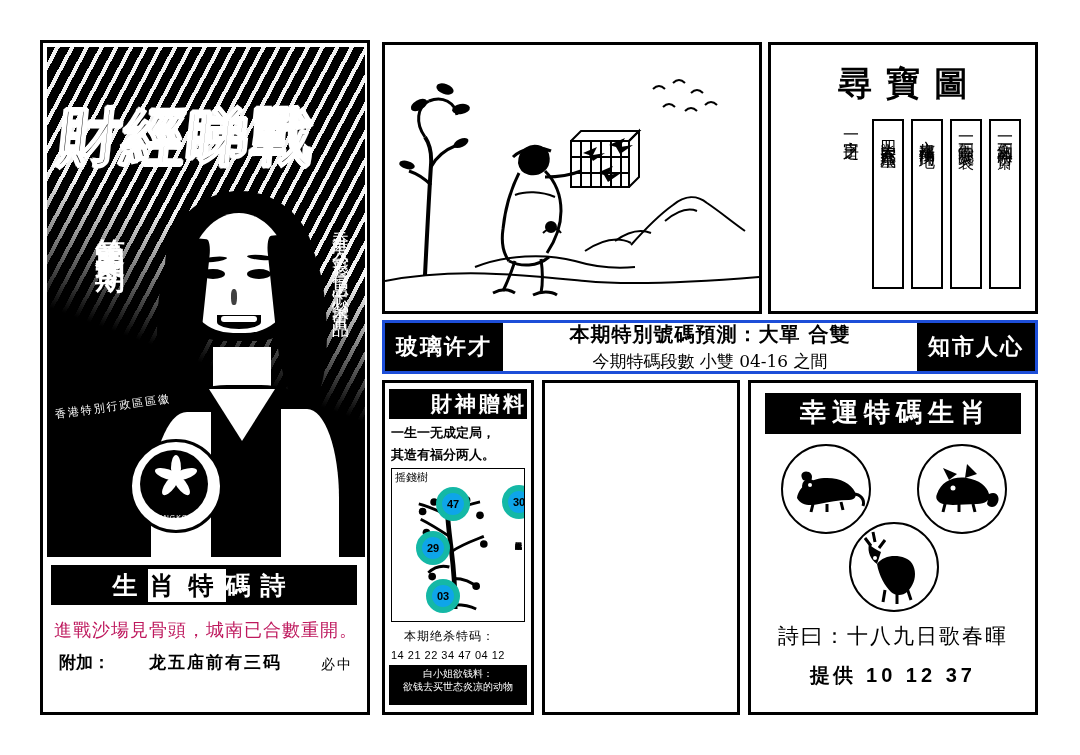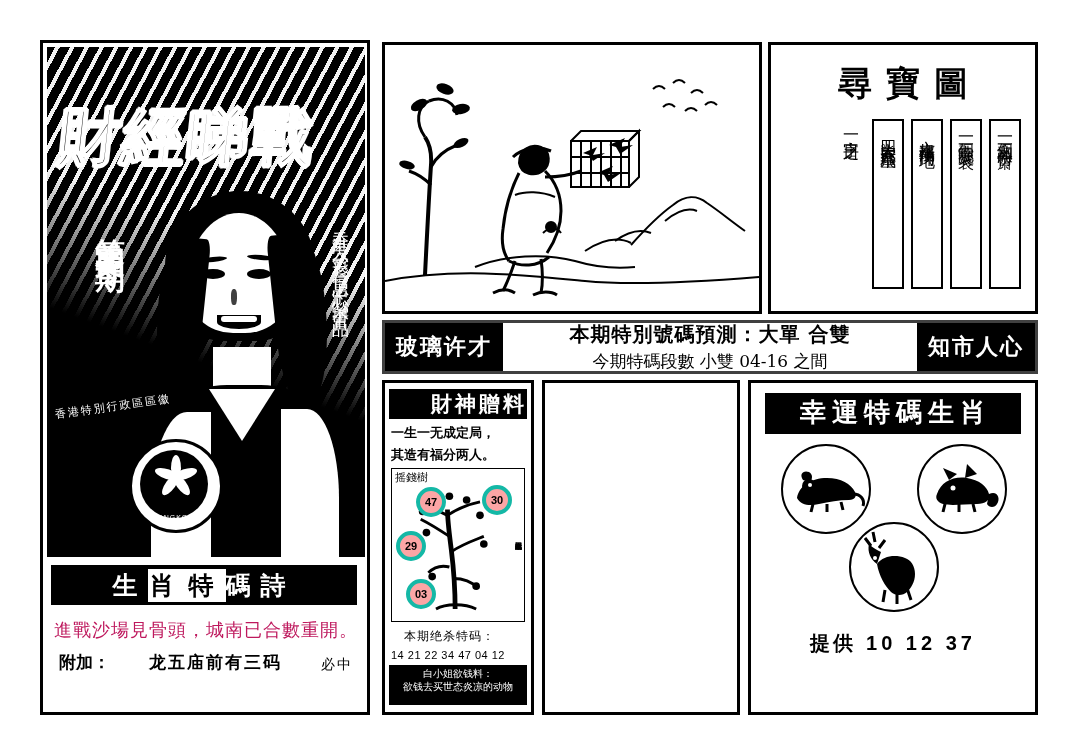--- a/index.html
+++ b/index.html
@@ -345,21 +345,21 @@
     height: 170px;
     box-sizing: border-box;
   }
   .tcol.noborder { border: none; }
 
   
   .pred-bar {
     position: absolute;
     left: 382px; top: 320px;
     width: 656px; height: 54px;
-    border: 3px solid #404040;
+    border: 3px solid #1d4ed8;
     box-sizing: border-box;
     background: #fff;
     display: flex;
     align-items: center;
   }
   .pred-left-logo, .pred-right-logo {
     width: 118px;
     height: 100%;
     background: #000;
     color: #fff;
@@ -424,29 +424,30 @@
     overflow: hidden;
   }
   .tree-label {
     position: absolute;
     left: 3px; top: 1px;
     font-size: 11px;
     font-family: "DejaVu Serif", "Liberation Serif", serif;
   }
   .num-bubble {
     position: absolute;
-    border: 4px solid #14b8a6;
+    border: 6px solid #14b8a6;
     border-radius: 50%;
     width: 22px; height: 22px;
     line-height: 22px;
     text-align: center;
     font-size: 11px;
     font-weight: bold;
-    background: #fca5a5;
+    background: #0ea5e9;
     font-family: "Liberation Sans", sans-serif;
+    margin-left: 20px;
   }
   .tree-note {
     position: absolute;
     right: 2px; bottom: 14px;
     writing-mode: vertical-rl;
     font-size: 7px;
     line-height: 9px;
     height: 70px;
     font-family: "DejaVu Serif", "Liberation Serif", serif;
   }
@@ -774,19 +775,20 @@
         <svg width="100%" height="100%" viewBox="0 0 86 86">
           <path d="M26 40 C32 32 44 30 54 34 C60 36 64 42 64 50 C64 58 60 64 56 68 C52 72 44 72 40 68 C34 62 28 52 26 40 Z" fill="#000"></path>
           <path d="M26 40 C20 36 16 28 18 20 C22 24 26 26 30 28" fill="#000"></path>
           <path d="M20 22 l-6 -8 M24 18 l-2 -10 M28 24 l6 -8" stroke="#000" stroke-width="3" fill="none"></path>
           <path d="M34 66 l-2 12 M46 68 l0 12 M56 64 l4 12" stroke="#000" stroke-width="3"></path>
           <circle cx="24" cy="34" r="2" fill="#fff"></circle>
         </svg>
       </div>
     </div>
 
+    <div class="zodiac-poem">詩曰：十八九日歌春暉</div>
     <div class="zodiac-provide">
       <span>提供</span>
       <span class="nums">10 12 37</span>
     </div>
   </div>
 
 </div>
 
 </body></html>

